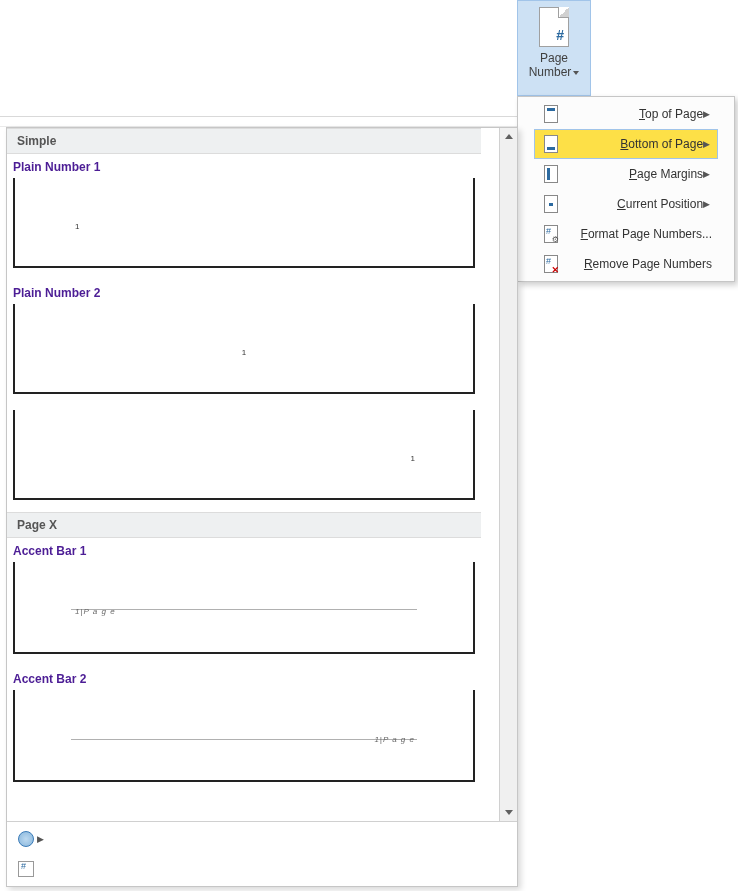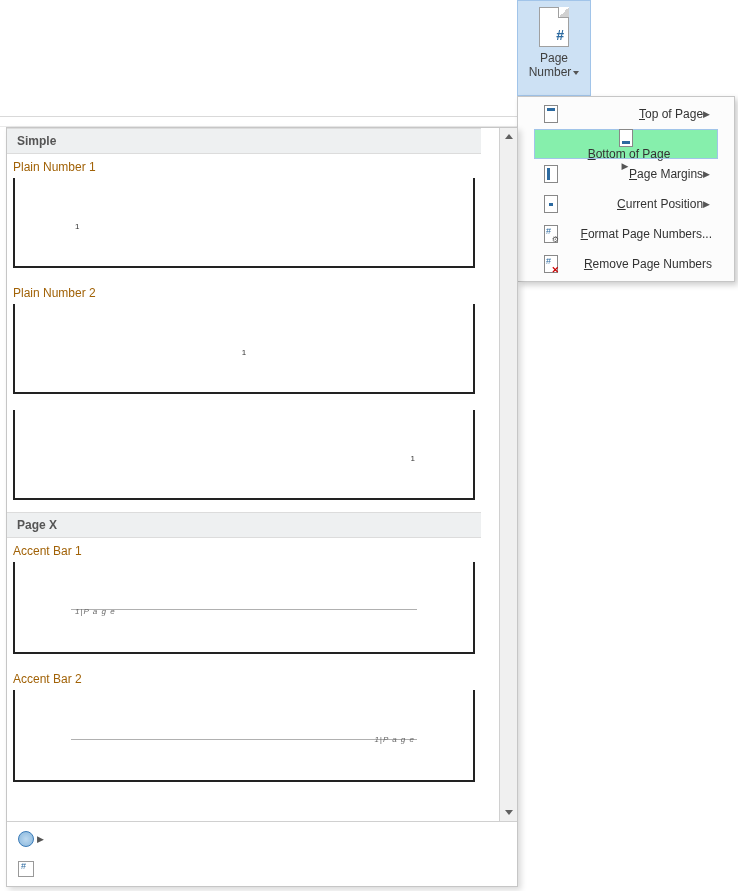--- a/index.html
+++ b/index.html
@@ -87,24 +87,23 @@
   }
   .dropdown .item {
     display: flex;
     align-items: center;
     height: 30px;
     padding: 0 6px 0 6px;
     cursor: pointer;
     position: relative;
   }
   .dropdown .item.hover {
-    background: #86efac;
+    background: #fde047;
     outline: 1px solid #a1c4e9;
     outline-offset: -1px;
-    flex-direction: column;
   }
   .dropdown .item .ico {
     width: 22px;
     display: flex;
     justify-content: center;
     align-items: center;
   }
   .dropdown .item .txt {
     flex: 1;
     padding-left: 6px;
@@ -221,22 +220,22 @@
     border-bottom: 1px solid #dcdcdc;
     padding: 5px 10px;
     color: #555;
     font-weight: 600;
   }
   .gallery-item {
     padding: 4px 6px 6px 6px;
     cursor: pointer;
   }
   .gallery-item .title {
-    font-weight: 400;
-    color: #a16207;
+    font-weight: 700;
+    color: #4c1d95;
     padding: 2px 0 4px 0;
   }
   .gallery-item .preview {
     height: 90px;
     margin: 0 0 6px 0;
     border-left: 2px solid #222;
     border-right: 2px solid #222;
     border-bottom: 2px solid #222;
     background: #fff;
     position: relative;

